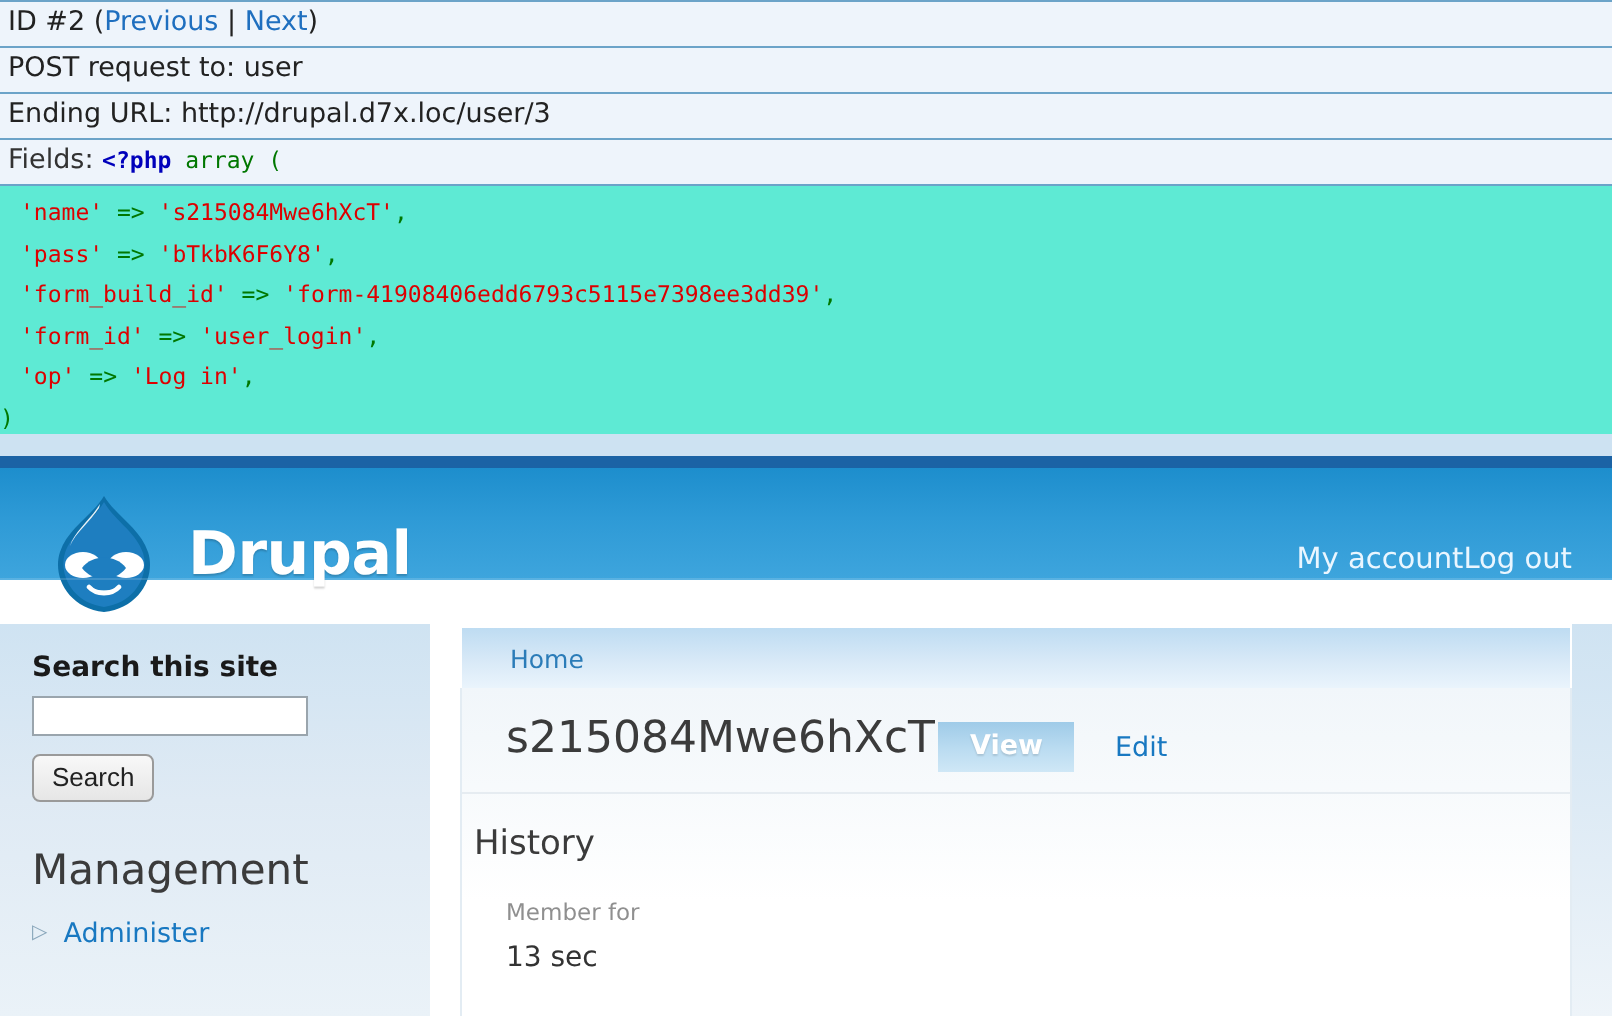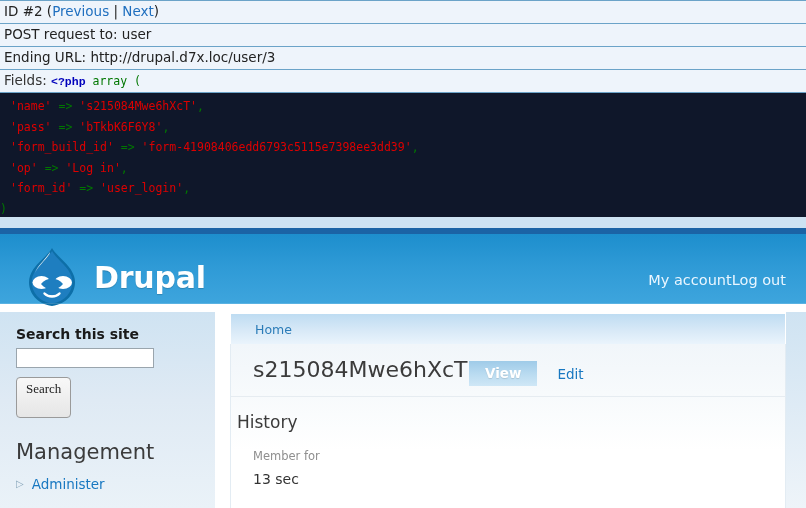--- a/index.html
+++ b/index.html
@@ -32,28 +32,28 @@
     border-bottom:1px solid #6ba3c8;
     padding:0 4px;
     height:22px;line-height:21px;
     font-size:13.5px;
     white-space:nowrap;
   }
   .php-code{
     font-family:"DejaVu Sans Mono","Liberation Mono",monospace;
     font-size:11.5px;
   }
-  .php-open{color:#0000bb;font-weight:bold;font-family:Liberation Mono, monospace;}
+  .php-open{color:#0000bb;font-weight:bold;}
   .php-kw{color:#007700;}
   .php-str{color:#dd0000;}
   .php-op{color:#007700;}
 
   .array-body{
     padding:3px 0 0 0;
-    background:#0f172a;
+    background:#5eead4;
   }
   .arr-line{
     height:20.5px;line-height:20px;
     padding-left:10px;
     font-family:"DejaVu Sans Mono","Liberation Mono",monospace;
     font-size:11.5px;
     white-space:nowrap;
   }
   .arr-line.close{padding-left:0px;}
 
@@ -64,21 +64,21 @@
   }
   .band-light{
     position:absolute;left:0;top:0;width:806px;height:11px;
     background:#cde2f2;
   }
   .band-dark{
     position:absolute;left:0;top:11px;width:806px;height:6px;
     background:#1b63a5;
   }
   .header{
-    position:absolute;left:0;top:17px;width:806px;height:70px;
+    position:absolute;left:0;top:17px;width:806px;height:56px;
     background:linear-gradient(to bottom,#1d8ecd 0%,#2e9ad6 45%,#3ea5dd 100%);
   }
   .header:after{
     content:"";position:absolute;left:0;bottom:0;width:100%;height:1px;
     background:rgba(255,255,255,.15);
   }
 
   .brand{
     position:absolute;left:24px;top:12px;
     display:flex;align-items:center;gap:14px;
@@ -120,25 +120,25 @@
     border:1px solid #9aa5ad;
     background:#ffffff;
     font-family:"DejaVu Sans","Liberation Sans",sans-serif;
     font-size:13px;
     padding:0 3px;
     box-sizing:border-box;
     display:block;
   }
   .search-btn{
     margin-top:9px;
-    padding:3px 9px 20px 9px;
+    padding:3px 9px 4px 9px;
     border:1px solid #9a9a9a;
     border-radius:4px;
     background:linear-gradient(to bottom,#f8f8f8 0%,#e6e6e6 100%);
-    font-family:Liberation Serif, serif;
+    font-family:Liberation Sans, sans-serif;
     font-size:13px;color:#222;
     cursor:pointer;
   }
   .mgmt-title{
     margin-top:22px;
     font-size:21px;font-weight:normal;color:#3b3b3b;
     font-family:"DejaVu Sans","Liberation Sans",sans-serif;
   }
   .menu{margin-top:12px;list-style:none;padding:0;}
   .menu li{display:flex;align-items:center;gap:8px;}
@@ -240,28 +240,28 @@
       <span class="php-str">'pass'</span>
       <span class="php-op">=&gt;</span>
       <span class="php-str">'bTkbK6F6Y8'</span><span class="php-op">,</span>
     </div>
     <div class="arr-line">
       <span class="php-str">'form_build_id'</span>
       <span class="php-op">=&gt;</span>
       <span class="php-str">'form-41908406edd6793c5115e7398ee3dd39'</span><span class="php-op">,</span>
     </div>
     <div class="arr-line">
+      <span class="php-str">'form_id'</span>
+      <span class="php-op">=&gt;</span>
+      <span class="php-str">'user_login'</span><span class="php-op">,</span>
+    </div>
+    <div class="arr-line">
       <span class="php-str">'op'</span>
       <span class="php-op">=&gt;</span>
       <span class="php-str">'Log in'</span><span class="php-op">,</span>
-    </div>
-    <div class="arr-line">
-      <span class="php-str">'form_id'</span>
-      <span class="php-op">=&gt;</span>
-      <span class="php-str">'user_login'</span><span class="php-op">,</span>
     </div>
     <div class="arr-line close">
       <span class="php-op">)</span>
     </div>
   </div>
 </div>
 
 <div class="site">
 
   <div class="band-light"></div>

